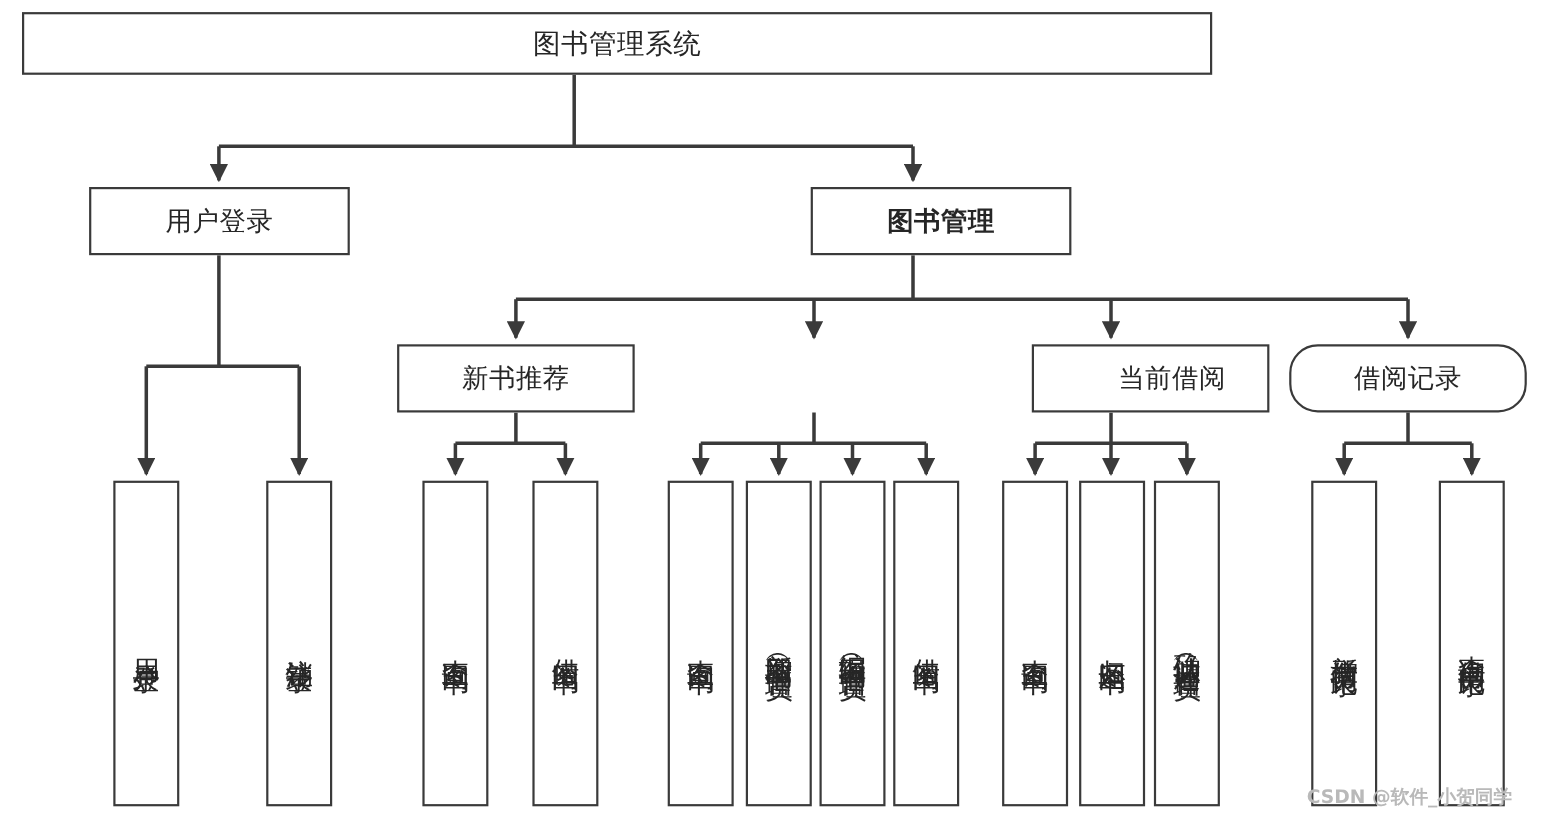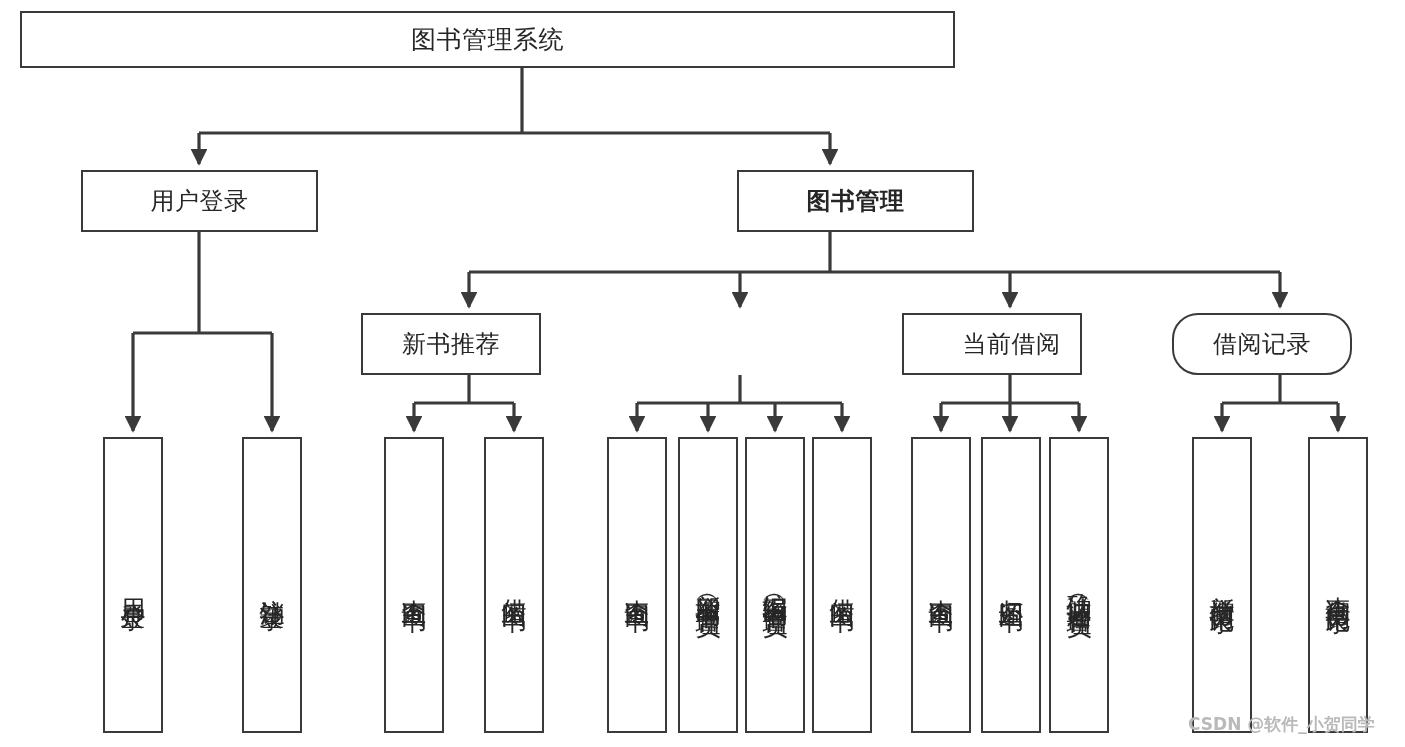--- a/index.html
+++ b/index.html
@@ -40,43 +40,43 @@
   .node-label {
     display: block;
     line-height: 1.0;
     letter-spacing: 0.5px;
     white-space: nowrap;
   }
   
   .node.root {
     left: 20px;
     top: 11px;
-    width: 935px;
+    width: 1082px;
     height: 57px;
     font-size: 25px;
   }
   
   .node.lvl2 {
     width: 237px;
     height: 62px;
     top: 170px;
     font-size: 24px;
   }
   .node.lvl2.n-user-login { left: 81px; }
   .node.lvl2.n-book-manage { left: 737px; font-weight: bold; }
   
   .node.lvl3 {
-    width: 180px;
+    width: 216px;
     height: 62px;
     top: 313px;
     font-size: 24px;
   }
   .node.lvl3.n-new-book   { left: 361px; }
   .node.lvl3.n-borrow     { left: 632px; }
-  .node.lvl3.n-current    { left: 902px; padding-left: 39px; }
+  .node.lvl3.n-current    { left: 938px; padding-left: 39px; }
   .node.lvl3.n-record     { left: 1172px; border-radius: 26px; }
   
   .node.leaf {
     top: 437px;
     height: 296px;
     width: 60px;
     align-items: flex-start;
     justify-content: center;
     padding-top: 0;
   }

